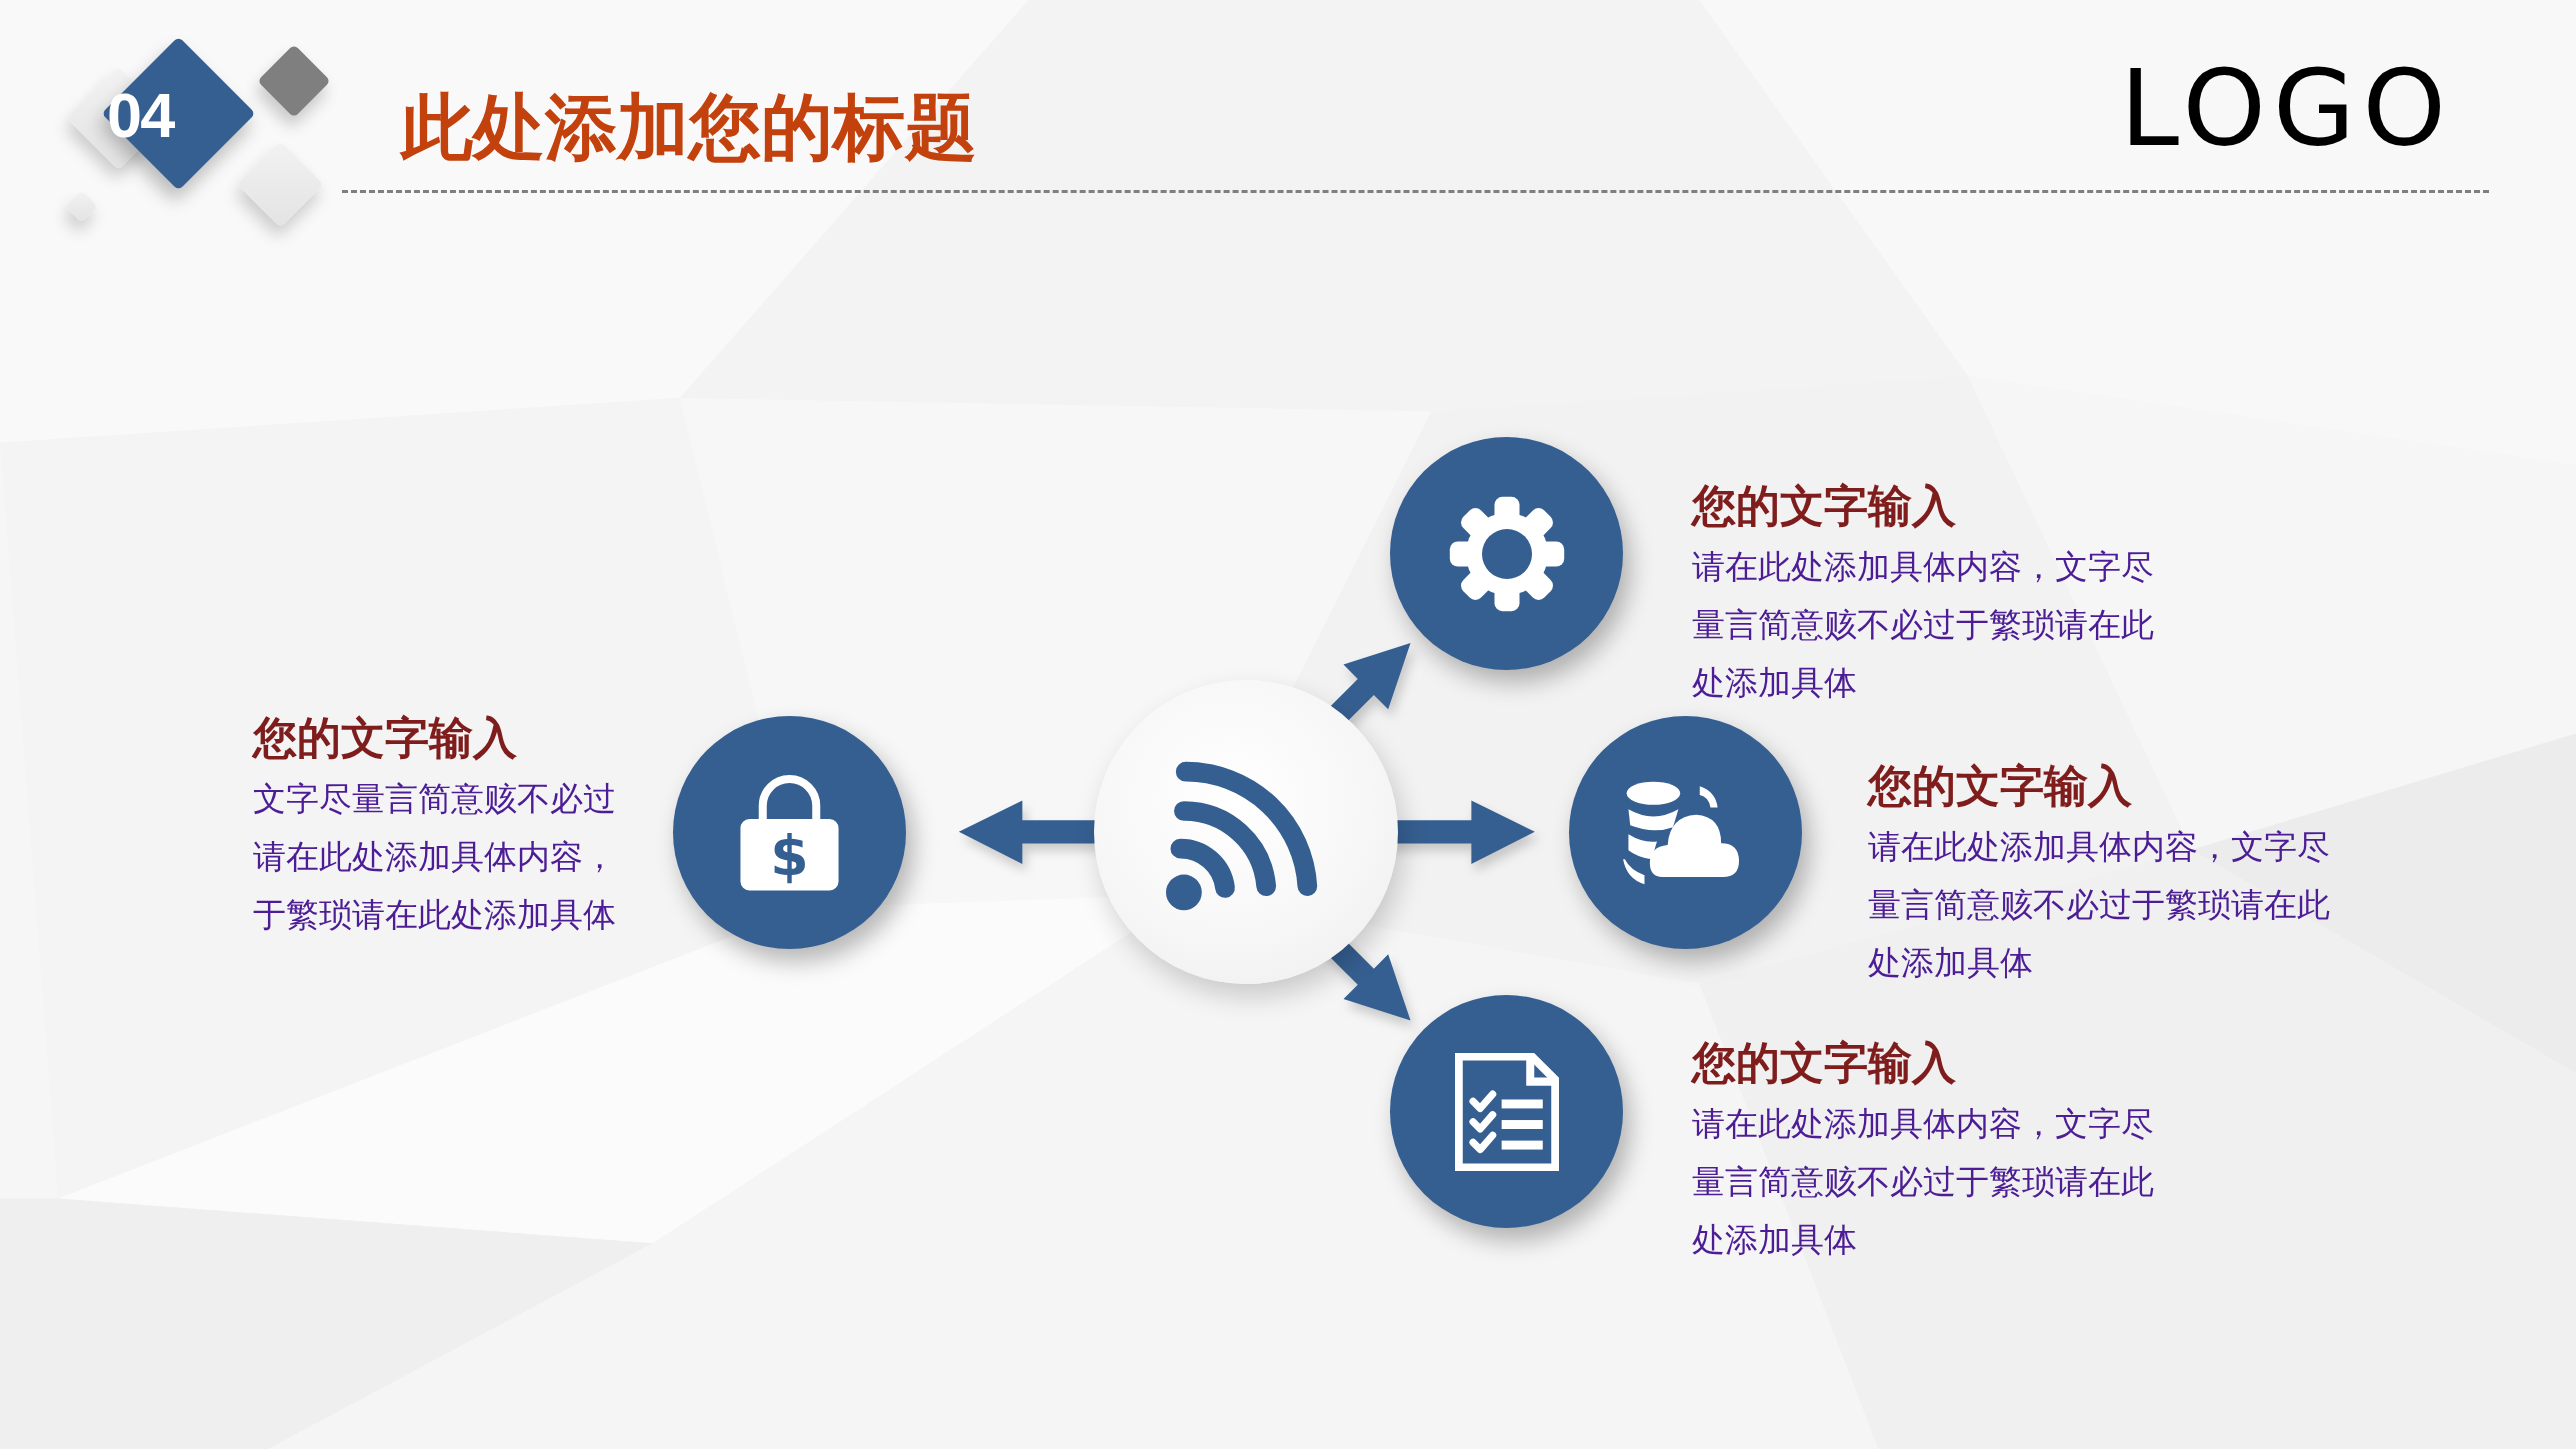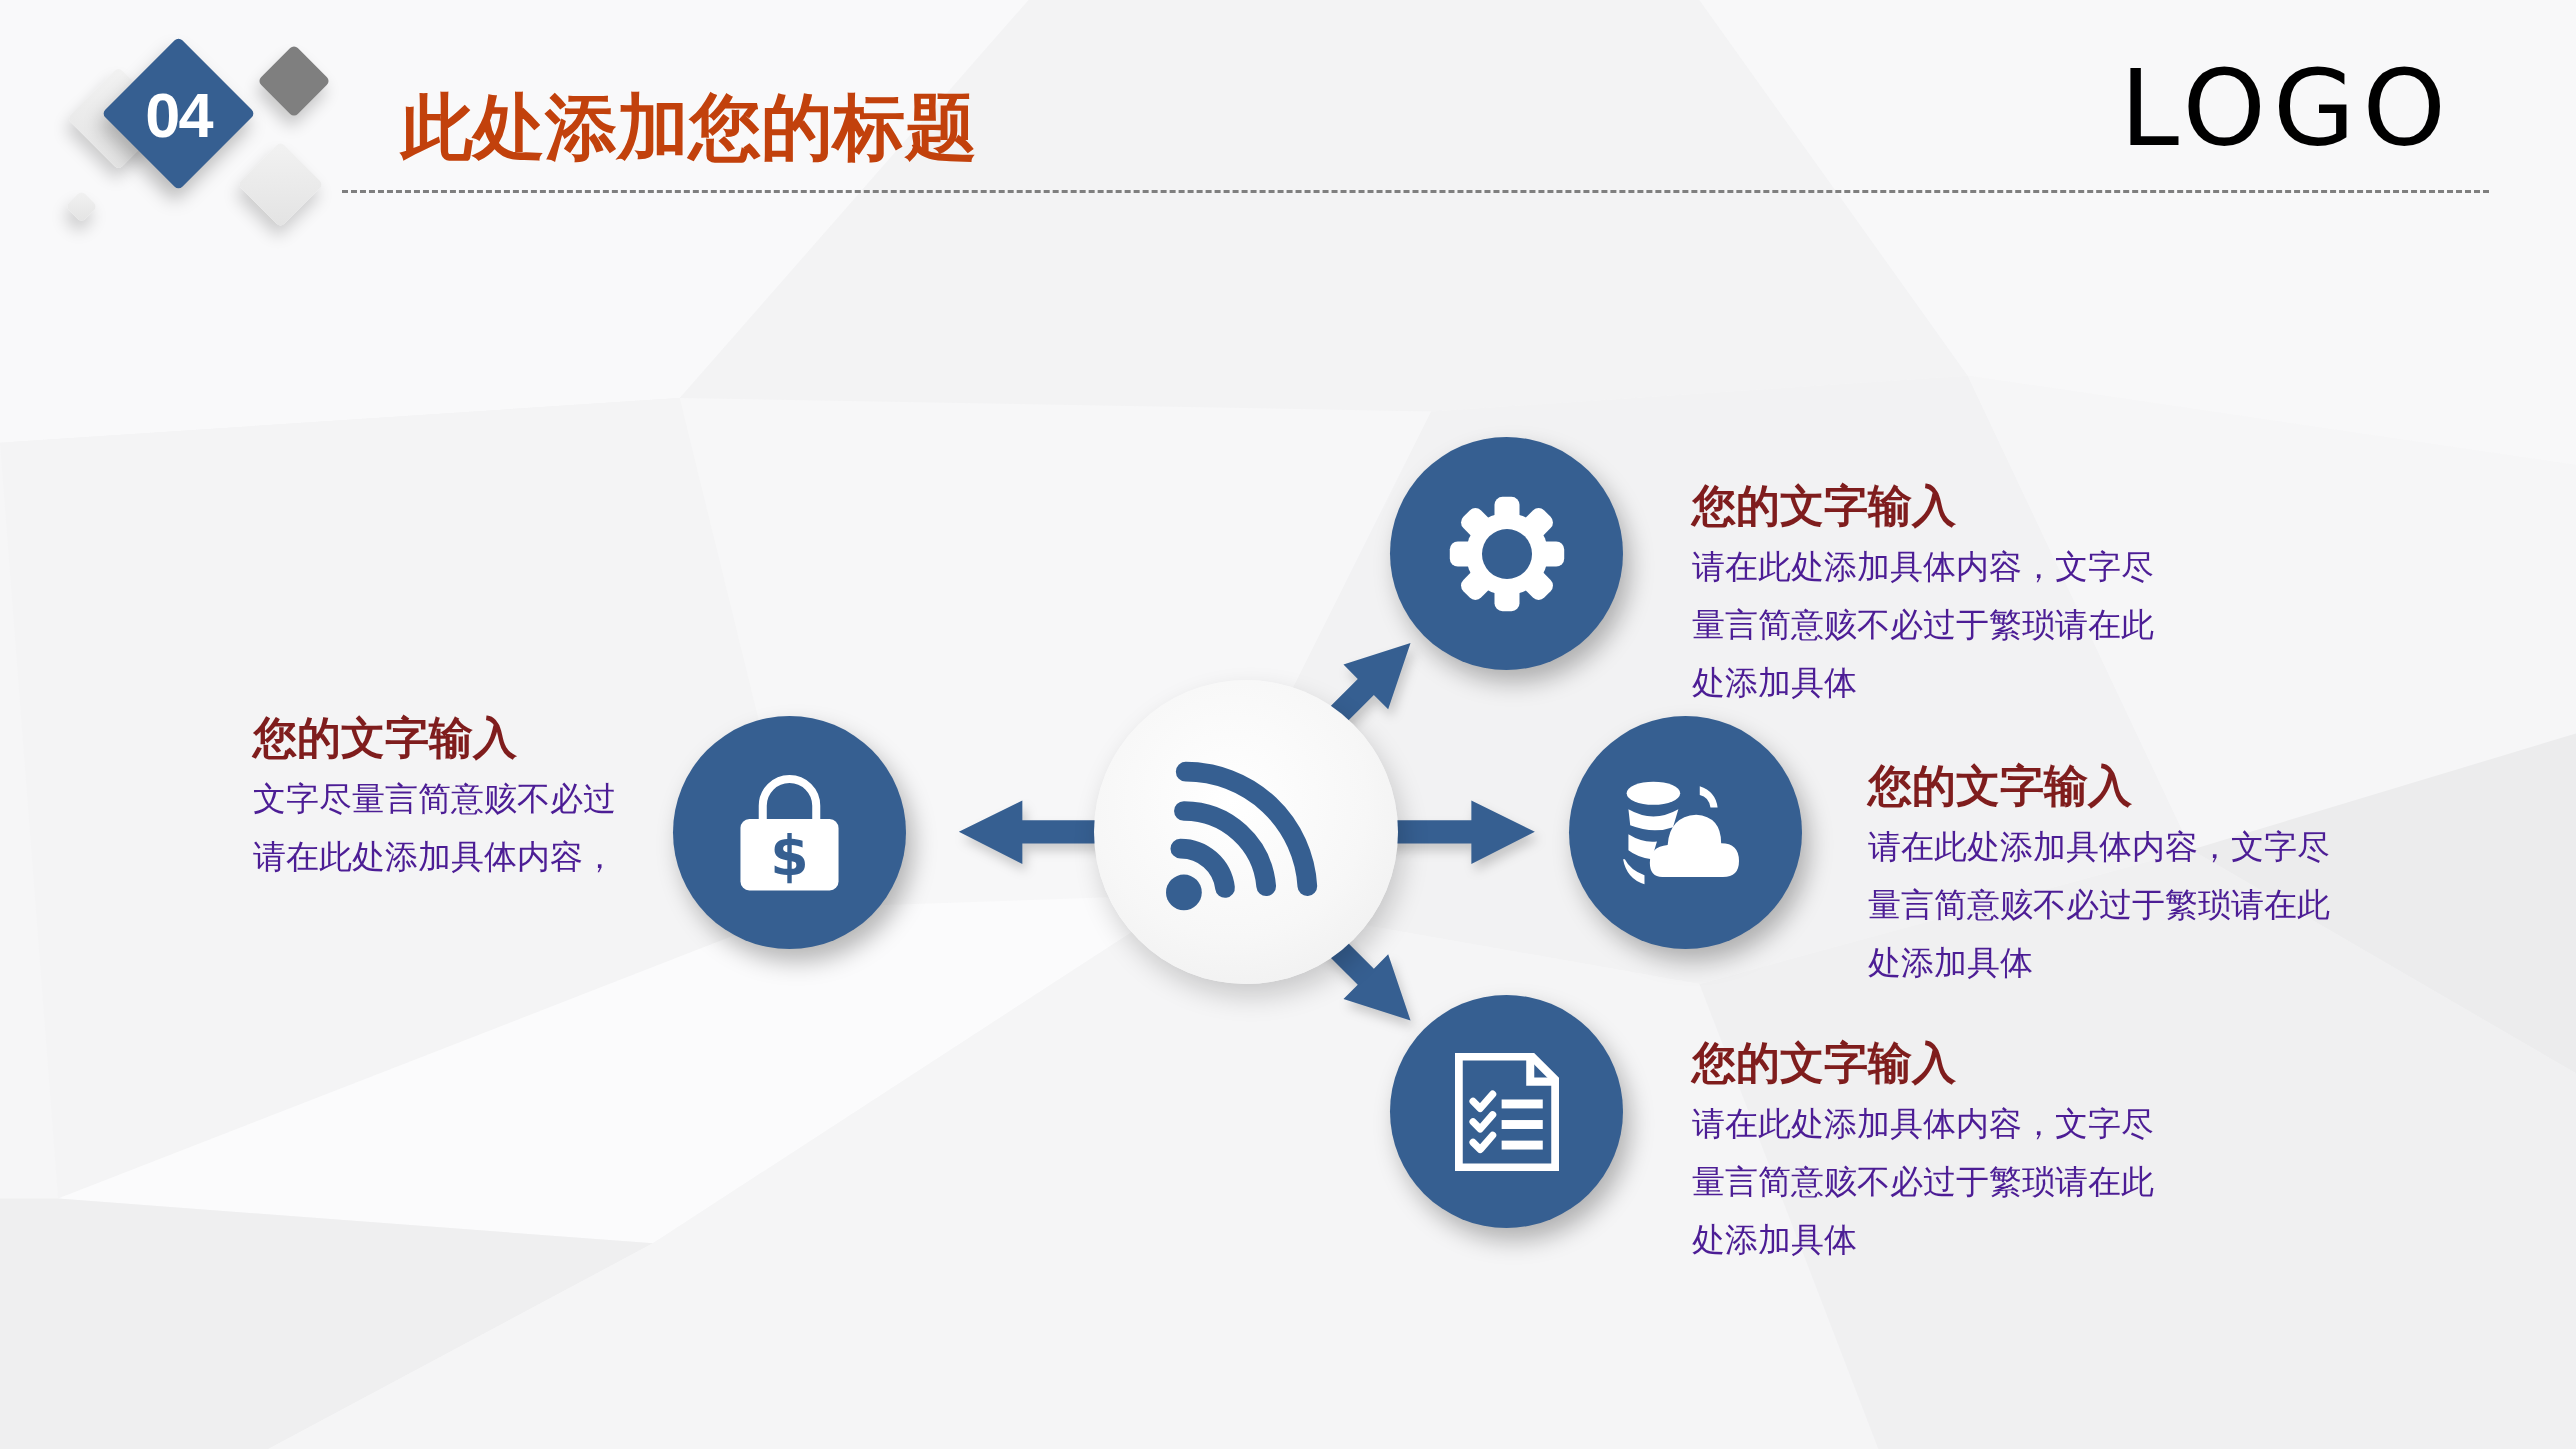--- a/index.html
+++ b/index.html
@@ -13,21 +13,21 @@
   
   .diamond {
     position: absolute; transform: rotate(45deg); border-radius: 5.4px;
   }
   .d-light { background: linear-gradient(135deg, #f2f2f2, #e3e3e3); box-shadow: 5.4px 9px 16px rgba(0,0,0,0.18); }
   .d-blue  { background: #365f91; box-shadow: 5.4px 10.7px 18px rgba(0,0,0,0.25); }
   .d-gray  { background: #7f7f7f; box-shadow: 5.4px 9px 16px rgba(0,0,0,0.2); }
   .badge-num {
     position: absolute; left: 107px; top: 79px; width: 143px; height: 72px;
     color: #fff; font-family: "Liberation Sans", sans-serif; font-weight: bold;
-    font-size: 63px; line-height: 72px; text-align: center; letter-spacing: -1.8px;
+    font-size: 63px; line-height: 72px; text-align: left; letter-spacing: -1.8px;
   }
   .page-title {
     position: absolute; left: 401px; top: 84px;
     color: #c2410c; font-weight: bold; font-size: 72px; line-height: 86px;
     letter-spacing: 0px; white-space: nowrap;
   }
   .dash-line {
     position: absolute; left: 342px; top: 190px; width: 2147px; height: 0;
     border-top: 3.6px dashed #7f7f7f;
   }
@@ -184,20 +184,21 @@
       <rect x="52" y="98" width="46" height="10"></rect>
     </g>
   </svg>
 </div>
 
 <div class="tb" style="left:253px;top:713px;">
   <div class="tb-title">您的文字输入</div>
   <div class="tb-body">
     <div>文字尽量言简意赅不必过</div>
     <div>请在此处添加具体内容，</div>
+    <div>于繁琐请在此处添加具体</div>
   </div>
 </div>
 
 <div class="tb" style="left:1692px;top:481px;">
   <div class="tb-title">您的文字输入</div>
   <div class="tb-body">
     <div>请在此处添加具体内容，文字尽</div>
     <div>量言简意赅不必过于繁琐请在此</div>
     <div>处添加具体</div>
   </div>

